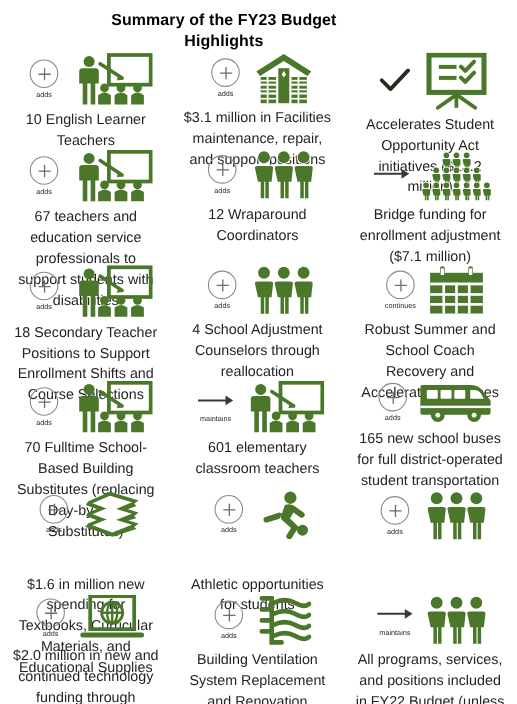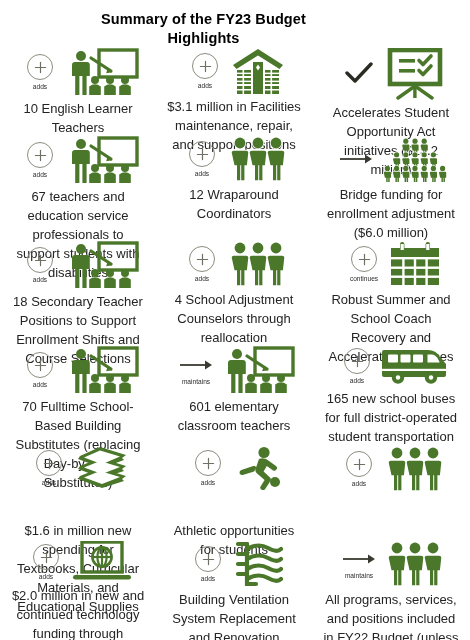--- a/index.html
+++ b/index.html
@@ -383,21 +383,21 @@
                 <g>
         <circle cx="61.599999999999994" cy="32.4" r="3.2" fill="#ffffff"></circle>
         <circle cx="61.599999999999994" cy="32.4" r="2.6" fill="#4a7729"></circle>
         <path d="M57.3 36.4 q0 -1.2 1.4 -1.2 h5.8 q1.4 0 1.4 1.2 v5.6 h-1.5 v5.6 h-1.9 v-5.6 h-0.6 v5.6 h-1.9 v-5.6 h-1.5 z" fill="#ffffff"></path>
         <path d="M57.99999999999999 36.7 q0 -0.9 1.1 -0.9 h5.0 q1.1 0 1.1 0.9 v5.0 h-1.3 v5.1 h-1.5 v-5.1 h-0.5 v5.1 h-1.5 v-5.1 h-1.3 z" fill="#4a7729"></path>
       </g>
               </g>
             </svg>
           </div>
     </div>
-    <div class="caption">Bridge funding for enrollment adjustment ($6.0 million)</div>
+    <div class="caption">Bridge funding for enrollment adjustment ($7.1 million)</div>
       </div>
       <div class="cell r2 rowpad">
     <div class="topline">
       <div class="verb-wrap">
            <div class="badge">
       <svg width="15" height="15" viewBox="0 0 15 15">
                 <g stroke="#6f6f63" stroke-width="1.2" stroke-linecap="round">
                   <line x1="7.5" y1="2.4" x2="7.5" y2="12.6"></line>
                   <line x1="2.4" y1="7.5" x2="12.6" y2="7.5"></line>
                 </g>

